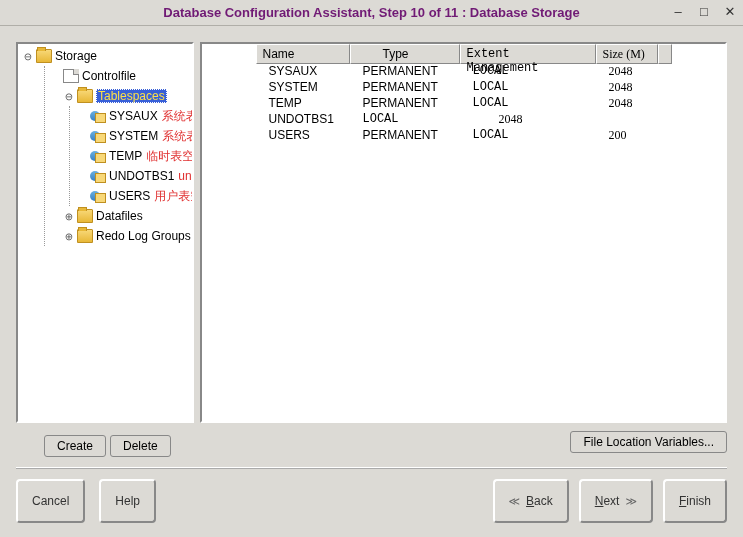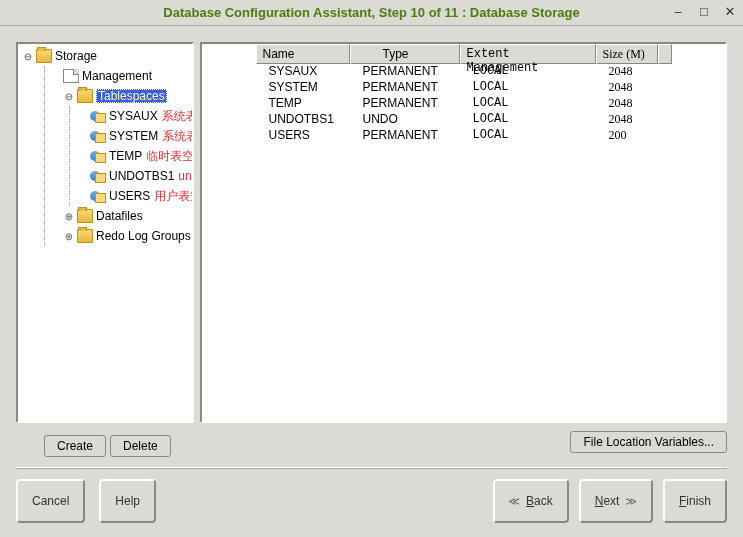--- a/index.html
+++ b/index.html
@@ -1,41 +1,41 @@
 <!DOCTYPE html>
 <html><head>
   <meta charset="utf-8">
   <style>
     * { margin: 0; padding: 0; box-sizing: border-box; }
     body { font-family: sans-serif; font-size: 12px; background: #dcdad5; width: 743px; height: 537px; overflow: hidden; }
     
     .window { width: 743px; height: 537px; display: flex; flex-direction: column; }
     
     .titlebar { height: 26px; background: #dcdad5; display: flex; align-items: center; justify-content: center; position: relative; border-bottom: 1px solid #b0aea8; }
-    .titlebar-text { font-size: 13px; font-weight: bold; color: #4d7c0f; }
+    .titlebar-text { font-size: 13px; font-weight: bold; color: #701a75; }
     .window-controls { position: absolute; right: 6px; top: 4px; display: flex; gap: 12px; }
     .win-btn { width: 14px; height: 14px; display: flex; align-items: center; justify-content: center; font-size: 13px; cursor: pointer; color: #333; }
     
     .main-content { flex: 1; padding: 16px 16px 10px 16px; display: flex; flex-direction: column; }
     
     .panels { display: flex; gap: 6px; flex: 1; }
     
     .tree-panel { width: 178px; border: 2px solid; border-color: #888 #fff #fff #888; background: #fff; overflow: auto; padding: 2px; }
     .tree-node { display: flex; align-items: center; height: 20px; white-space: nowrap; }
     .tree-toggle { width: 12px; height: 12px; display: inline-flex; align-items: center; justify-content: center; font-size: 10px; cursor: pointer; color: #555; margin-right: 2px; flex-shrink: 0; }
     .tree-icon { width: 16px; height: 14px; display: inline-block; margin-right: 3px; flex-shrink: 0; }
     .icon-folder { background: linear-gradient(#f8d878, #e8b838); border: 1px solid #c09020; border-radius: 1px 1px 0 0; position: relative; }
     .icon-folder::before { content: ""; position: absolute; top: -3px; left: 0; width: 7px; height: 3px; background: #e8b838; border: 1px solid #c09020; border-bottom: none; }
     .icon-file { background: #fff; border: 1px solid #888; position: relative; }
     .icon-file::after { content: ""; position: absolute; right: -1px; top: -1px; width: 5px; height: 5px; background: #dcdad5; border-left: 1px solid #888; border-bottom: 1px solid #888; }
     .icon-tablespace { position: relative; width: 16px; height: 14px; }
     .icon-tablespace::before { content: ""; position: absolute; left: 0; top: 2px; width: 10px; height: 10px; background: linear-gradient(#6ab0e0, #3a80c0); border-radius: 50%; }
     .icon-tablespace::after { content: ""; position: absolute; right: 0; bottom: 0; width: 9px; height: 8px; background: #f8d878; border: 1px solid #c09020; }
     .tree-label { cursor: default; }
-    .tree-label.selected { background: #3860d8; color: #fef9c3; outline: 1px dotted #fff; outline-offset: -1px; padding: 0 2px; }
+    .tree-label.selected { background: #3860d8; color: #fde047; outline: 1px dotted #fff; outline-offset: -1px; padding: 0 2px; }
     .annot { color: #e03030; font-size: 12px; margin-left: 4px; }
     .indent-0 { padding-left: 2px; }
     .indent-1 { padding-left: 18px; }
     .indent-2 { padding-left: 18px; }
     .tree-children-2 { border-left: 1px dotted #999; margin-left: 24px; }
     .tree-children-3 { border-left: 1px dotted #999; margin-left: 24px; padding-left: 2px; }
     
     .table-panel { flex: 1; border: 2px solid; border-color: #888 #fff #fff #888; background: #fff; display: flex; flex-direction: column; overflow: hidden; align-items: center; }
     .table-header { display: flex; background: #dcdad5; height: 20px; }
     .th { border: 1px solid; border-color: #fff #888 #888 #fff; padding: 2px 6px; font-weight: normal; font-size: 12px; }
@@ -82,21 +82,21 @@
 
       <div class="tree-panel">
         <div class="tree-node indent-0">
           <span class="tree-toggle">⊖</span>
           <span class="tree-icon icon-folder"></span>
           <span class="tree-label">Storage</span>
         </div>
         <div class="tree-children-2">
           <div class="tree-node indent-1">
             <span class="tree-icon icon-file"></span>
-            <span class="tree-label">Management</span>
+            <span class="tree-label">Controlfile</span>
           </div>
           <div class="tree-node indent-1">
             <span class="tree-toggle">⊖</span>
             <span class="tree-icon icon-folder"></span>
             <span class="tree-label selected">Tablespaces</span>
           </div>
           <div class="tree-children-3">
             <div class="tree-node indent-2">
               <span class="tree-icon icon-tablespace"></span>
               <span class="tree-label">SYSAUX</span>
@@ -158,21 +158,20 @@
             <div class="td col-size">2048</div>
           </div>
           <div class="tr">
             <div class="td col-name">TEMP</div>
             <div class="td col-type">PERMANENT</div>
             <div class="td col-ext">LOCAL</div>
             <div class="td col-size">2048</div>
           </div>
           <div class="tr">
             <div class="td col-name">UNDOTBS1</div>
-            <div class="td col-type">UNDO</div>
             <div class="td col-ext">LOCAL</div>
             <div class="td col-size">2048</div>
           </div>
           <div class="tr">
             <div class="td col-name">USERS</div>
             <div class="td col-type">PERMANENT</div>
             <div class="td col-ext">LOCAL</div>
             <div class="td col-size">200</div>
           </div>
         </div>

